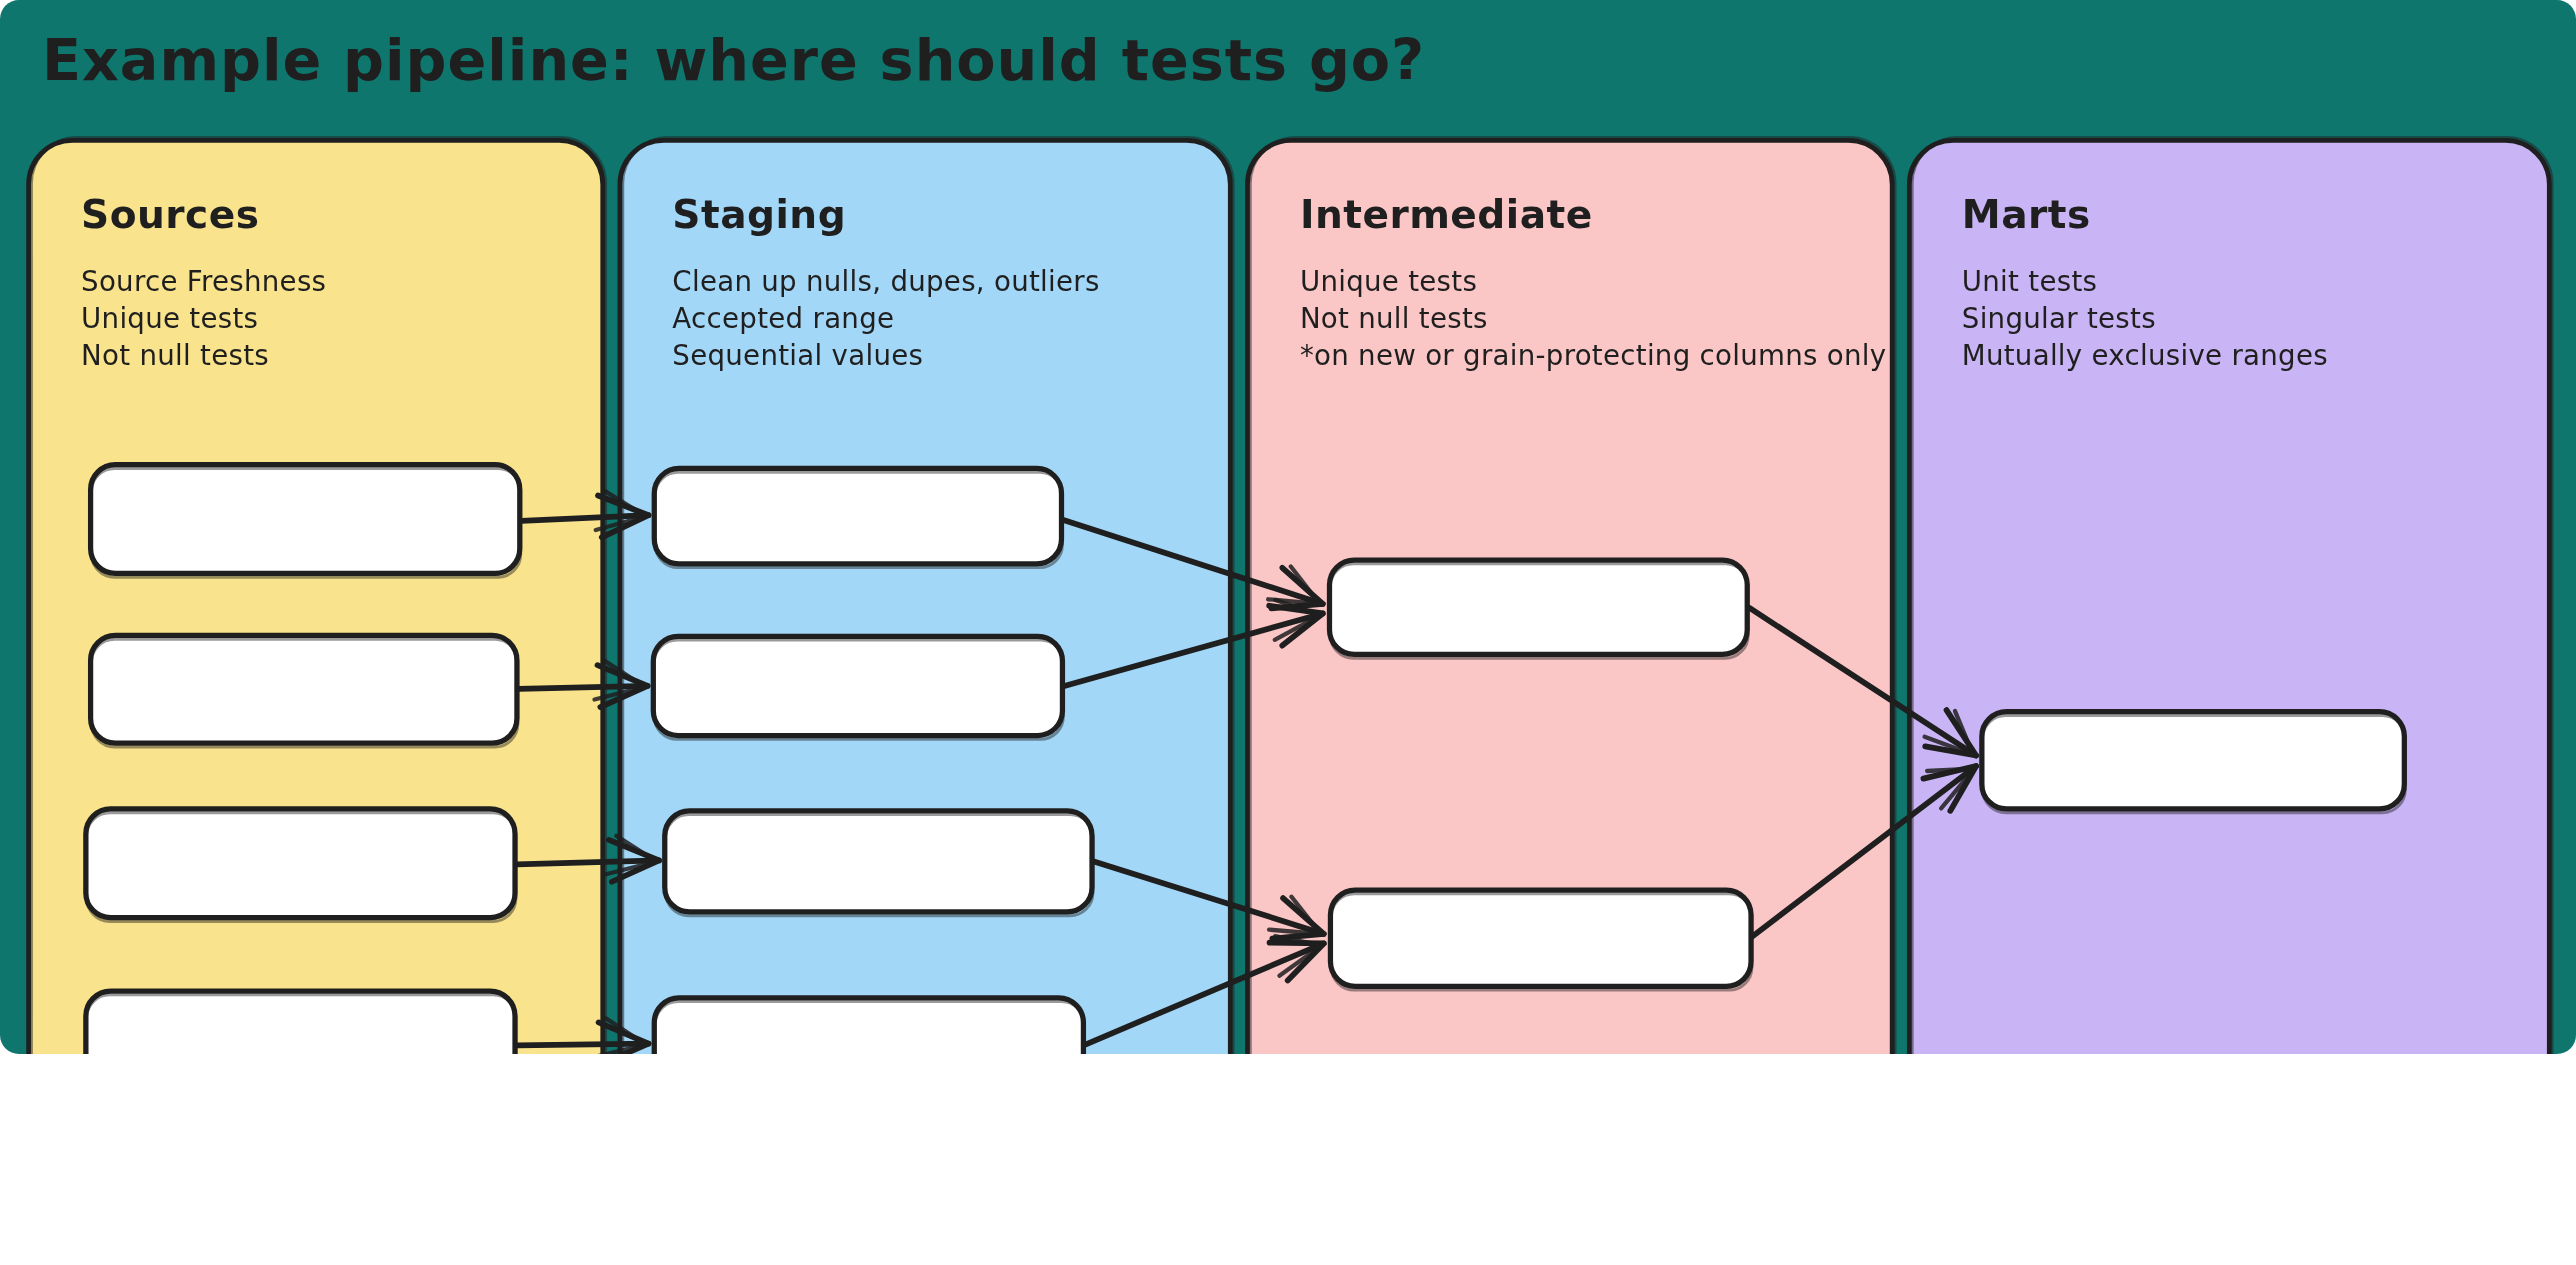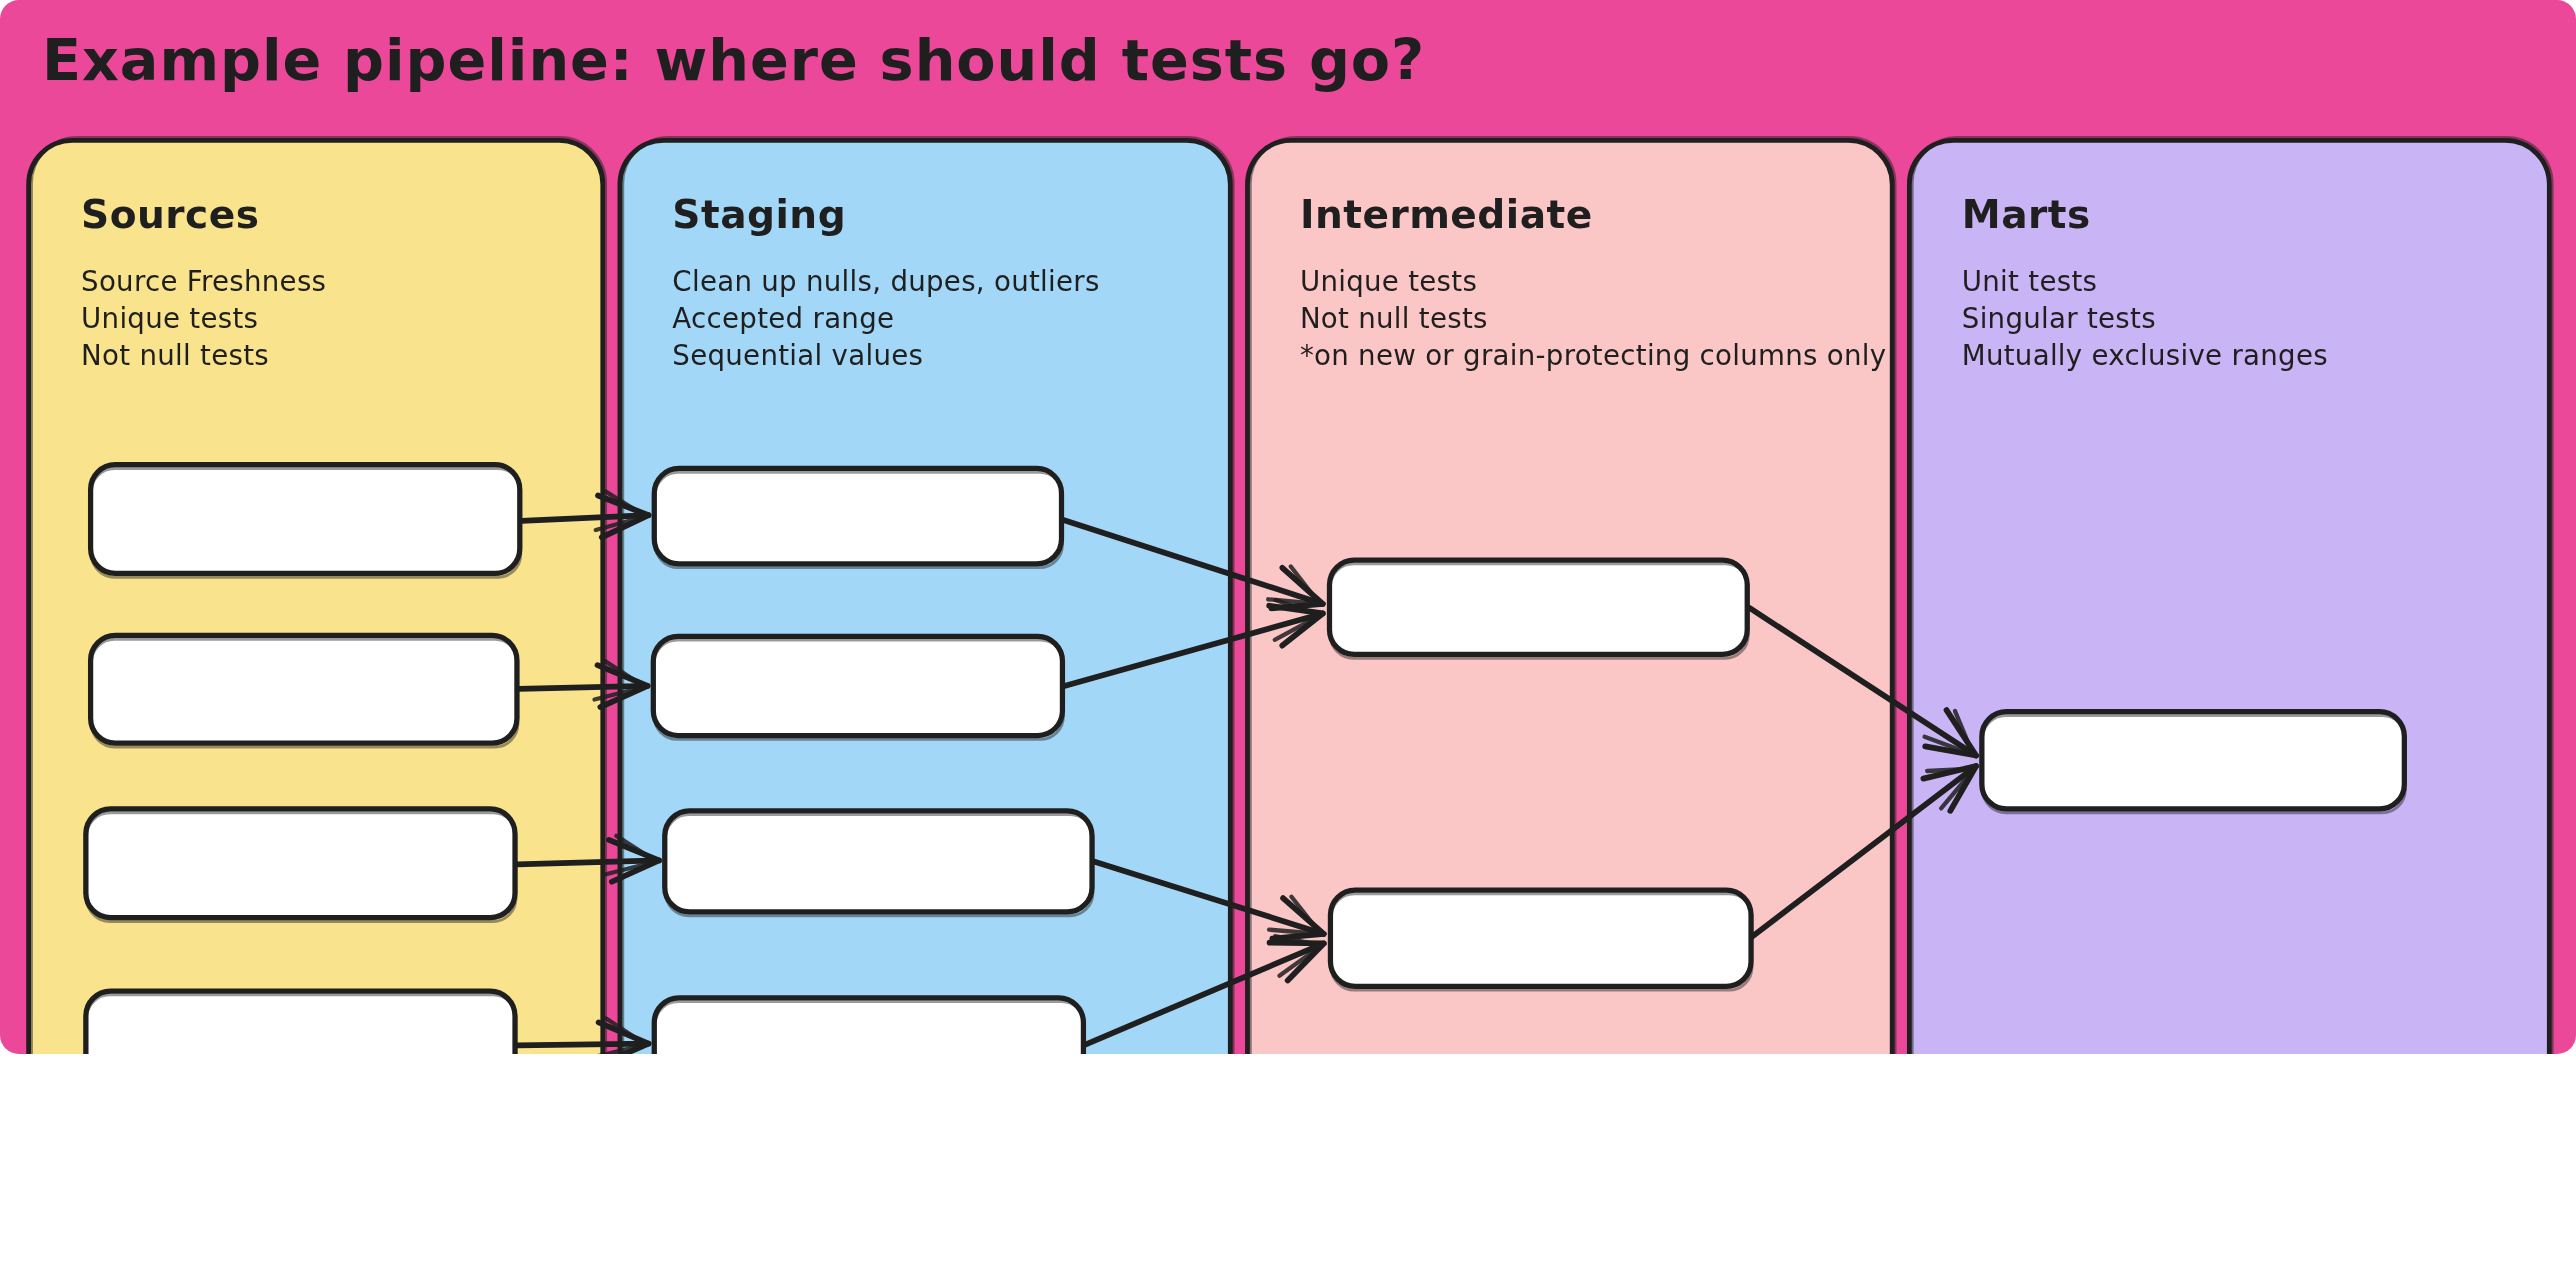--- a/index.html
+++ b/index.html
@@ -1,20 +1,20 @@
 <!DOCTYPE html>
 <html><head>
 <meta charset="utf-8">
 <style>
   html, body { margin: 0; padding: 0; background: #ffffff; }
   #stage {
     position: relative;
     width: 2576px;
     height: 1054px;
-    background: #ec4899;
+    background: #0f766e;
     overflow: hidden;
     font-family: "DejaVu Sans", sans-serif;
     border-radius: 19px;
   }
   svg { display: block; }
   .diagram-title {
     font-family: "DejaVu Sans", sans-serif;
     font-size: 60px;
     font-weight: 700;
     letter-spacing: 1px;

